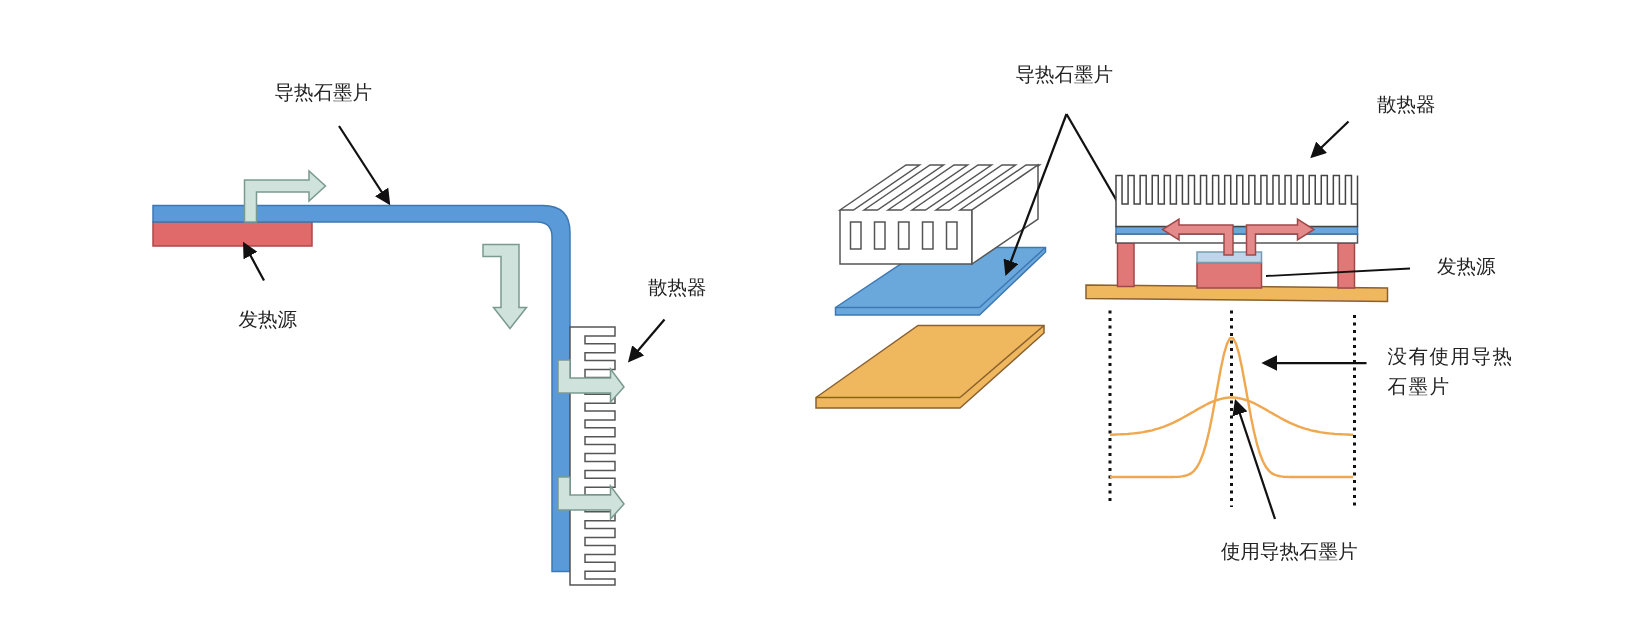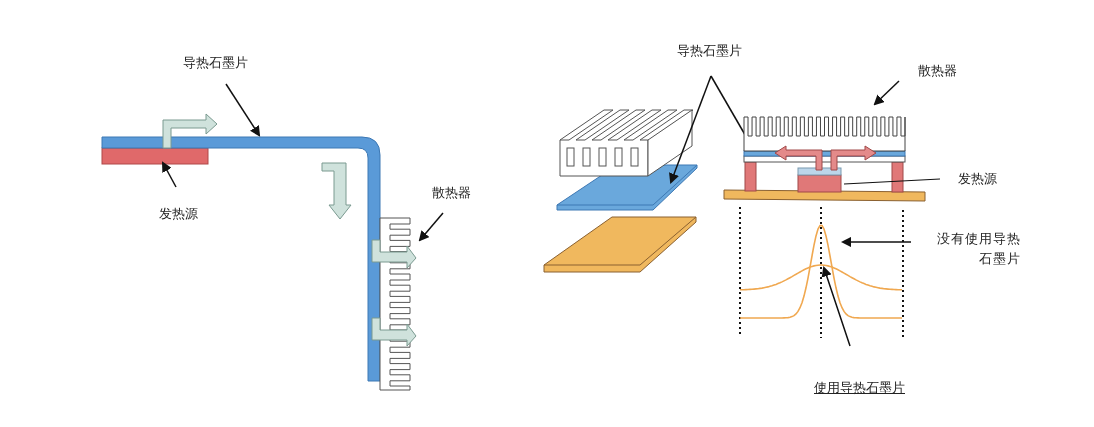--- a/index.html
+++ b/index.html
@@ -1,20 +1,20 @@
 <!DOCTYPE html>
 <html><head>
 <meta charset="utf-8">
 <style>
   html, body { margin: 0; padding: 0; background: #ffffff; }
   body { width: 1094px; height: 427px; position: relative; overflow: hidden;
          font-family: "DejaVu Sans", "Liberation Sans", sans-serif; }
   #stage { position: absolute; left: 0; top: 0; width: 1094px; height: 427px; }
   .lbl { position: absolute; font-size: 13px; color: #222; white-space: nowrap; line-height: 16px; }
-  .lbl.multi { white-space: normal; width: 96px; letter-spacing: 1px; line-height: 20px; text-align: right; }
+  .lbl.multi { white-space: normal; width: 96px; letter-spacing: 1px; line-height: 20px; }
 </style>
 </head>
 <body>
 
 <svg id="stage" width="1094" height="427" viewBox="0 0 1094 427" xmlns="http://www.w3.org/2000/svg">
   <defs>
     <marker id="ah" viewBox="0 0 10 10" refX="8" refY="5" markerWidth="7" markerHeight="7" orient="auto-start-reverse">
       <path d="M0,0 L10,5 L0,10 z" fill="#111"></path>
     </marker>
   </defs>
@@ -104,13 +104,13 @@
 </svg>
 
 <div class="lbl" style="left:183px; top:55px;">导热石墨片</div>
 <div class="lbl" style="left:159px; top:206px;">发热源</div>
 <div class="lbl" style="left:432px; top:185px;">散热器</div>
 
 <div class="lbl" style="left:677px; top:43px;">导热石墨片</div>
 <div class="lbl" style="left:918px; top:63px;">散热器</div>
 <div class="lbl" style="left:958px; top:171px;">发热源</div>
 <div class="lbl multi" style="left:925px; top:229px;">没有使用导热石墨片</div>
-<div class="lbl" style="left:814px; top:380px;text-decoration:underline;">使用导热石墨片</div>
+<div class="lbl" style="left:814px; top:361px;">使用导热石墨片</div>
 
 </body></html>

